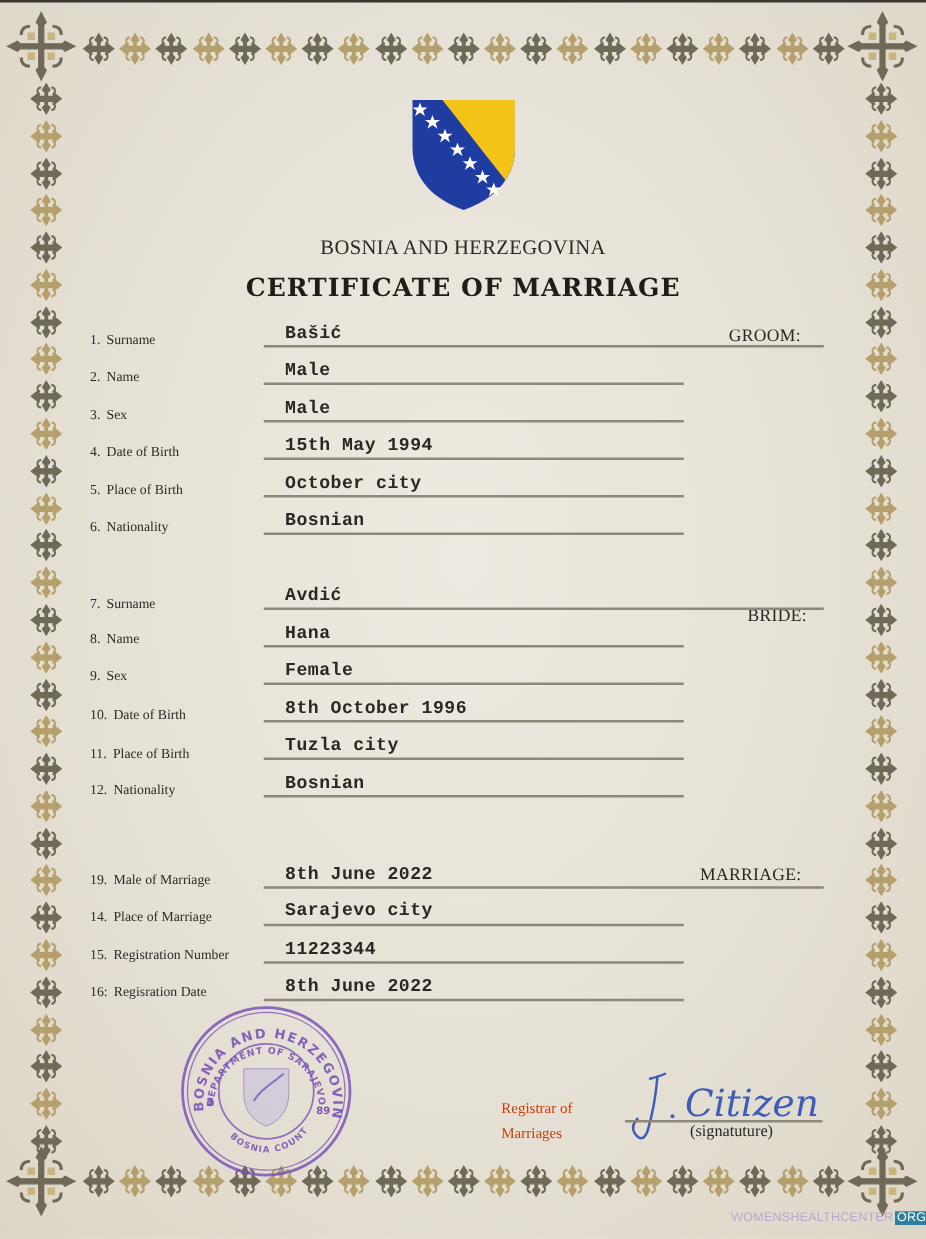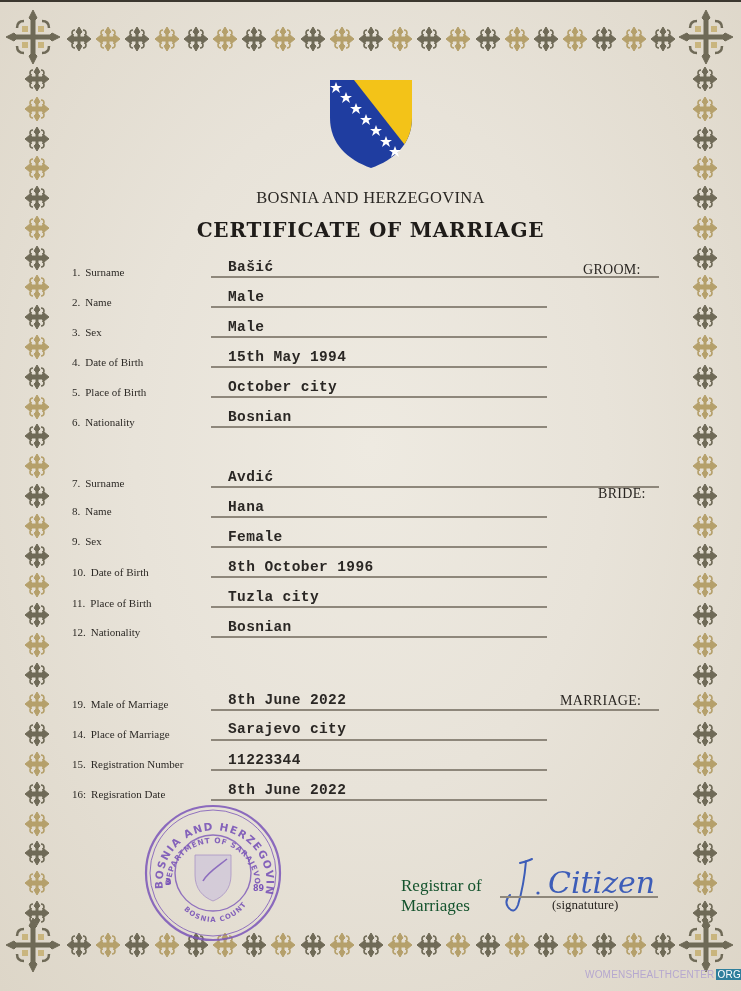--- a/index.html
+++ b/index.html
@@ -29,21 +29,21 @@
   .title { position:absolute; left:0; width:741px; top:218px; text-align:center; font-size:20px; font-weight:bold; letter-spacing:0.8px; color:#1f1c19; font-family:"DejaVu Serif",serif; font-variant:small-caps; }
 
   .field-label { position:absolute; left:72px; font-size:11px; color:#2d2a26; white-space:nowrap; }
   .field-label .num { display:inline-block; margin-right:5px; }
   .field-value { position:absolute; left:228px; font-family:"Liberation Mono","DejaVu Sans Mono",monospace; font-size:14.5px; font-weight:bold; color:#2a2724; letter-spacing:0.4px; white-space:nowrap; }
   .field-line { position:absolute; left:211px; width:336px; height:2px; background:#8e877b; }
   .field-line.long { width:448px; }
   .section-tag { position:absolute; font-size:14px; color:#2a2622; letter-spacing:0.3px;text-align:right; }
 
   .stamp { position:absolute; left:143px; top:803px; width:140px; height:140px; }
-  .registrar { position:absolute; left:401px; top:876px; font-size:17px; line-height:20px; color:#14532d; }
+  .registrar { position:absolute; left:401px; top:876px; font-size:12px; line-height:20px; color:#c2410c; }
   .sig-line { position:absolute; left:500px; top:896px; width:158px; height:2px; background:#8e877b; }
   .sig-caption { position:absolute; left:552px; top:897px; font-size:13px; color:#2a2622; }
   .signature { position:absolute; left:500px; top:855px; width:165px; height:62px; }
 
   .watermark { position:absolute; left:585px; top:969px; font-family:"Liberation Sans",sans-serif; font-size:10px; color:#b6a8cf; letter-spacing:0.2px; }
   .watermark .org { background:#2f7f9c; color:#fff; padding:0 2px; margin-left:1px; }
 </style>
 </head>
 <body>
 

